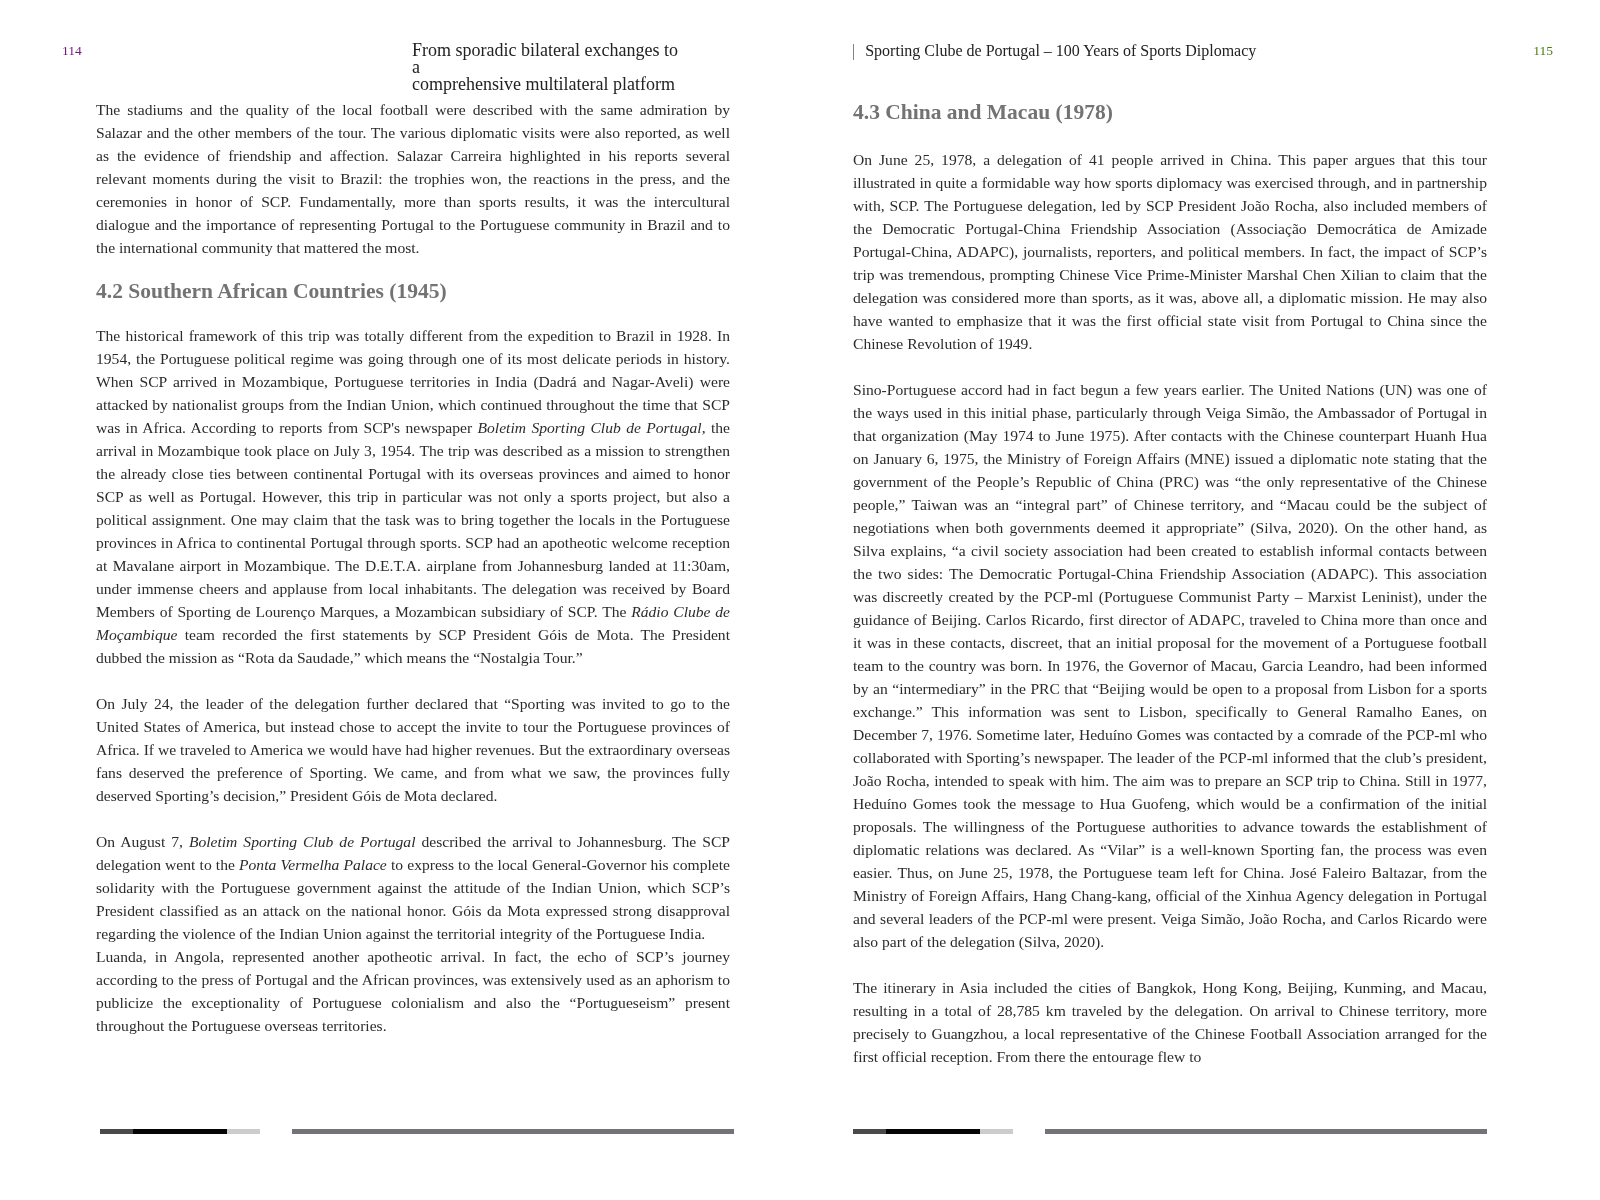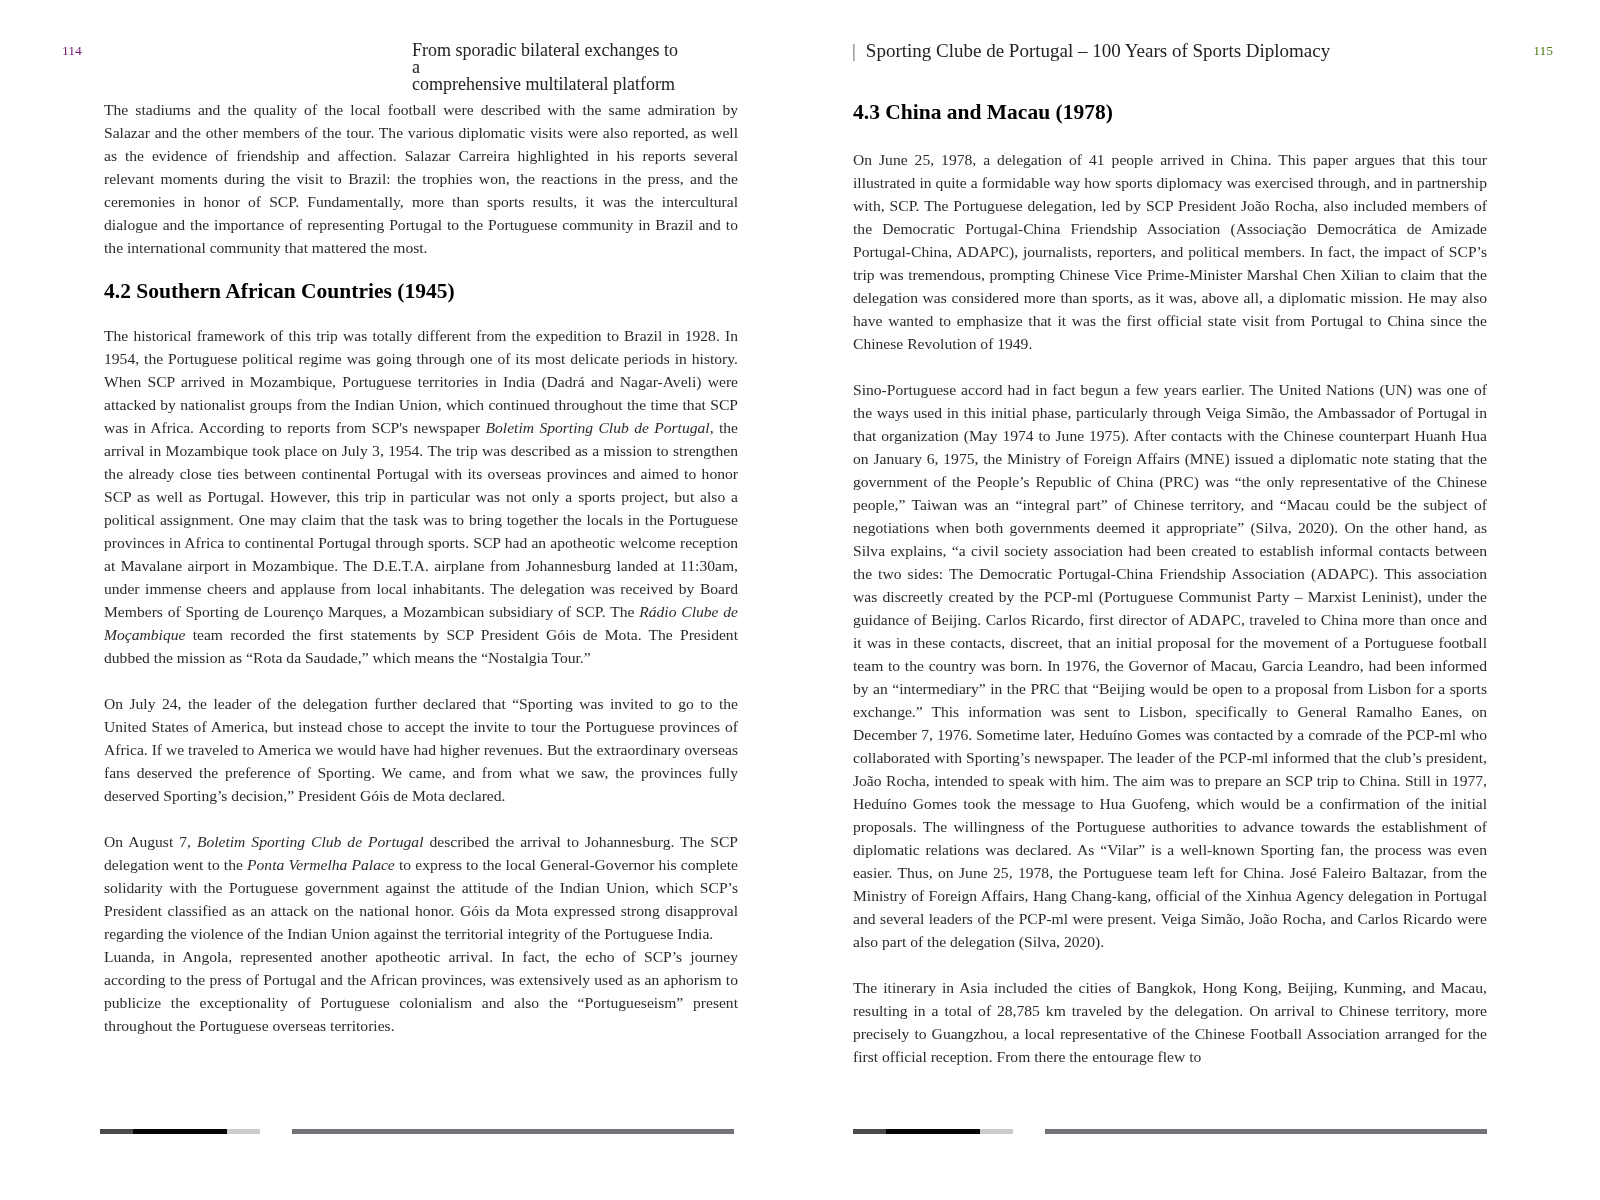--- a/index.html
+++ b/index.html
@@ -53,21 +53,21 @@
       top: 42px;
       width: 270px;
       font-size: 18px;
       line-height: 17px;
       color: #222;
     }
     .rh-right-title {
       position: absolute;
       left: 52px;
       top: 42px;
-      font-size: 19px;
+      font-size: 16px;
       line-height: 17px;
       color: #222;
     }
     .rh-right-title .bar-sep {
       display: inline-block;
       margin-right: 10px;
       color: #666;
     }
     .rh-right-num {
       position: absolute;
@@ -80,36 +80,36 @@
 
     
     .column {
       position: absolute;
       width: 634px;
       font-size: 15.6px;
       line-height: 23px;
       text-align: justify;
       color: #2b2b2b;
     }
-    .page-left .column { left: 104px; top: 98px; }
+    .page-left .column { left: 96px; top: 98px; }
     .page-right .column { left: 53px; top: 98px; }
 
     .column p {
       margin: 0;
       hyphens: none;
     }
     .column p + p { margin-top: 23px; }
     .column p.tight { margin-top: 0; }
 
     .section-heading {
       font-family: "Liberation Serif", serif;
       font-weight: bold;
       font-size: 21.5px;
       line-height: 28px;
-      color: #000000;
+      color: #737373;
       margin: 18px 0 19px 0;
       text-align: left;
     }
     .page-right .section-heading { margin-top: 0; margin-bottom: 22px; }
 
     em { font-style: italic; font-family: Liberation Serif, serif; }
 
     
     .footer-bars {
       position: absolute;

